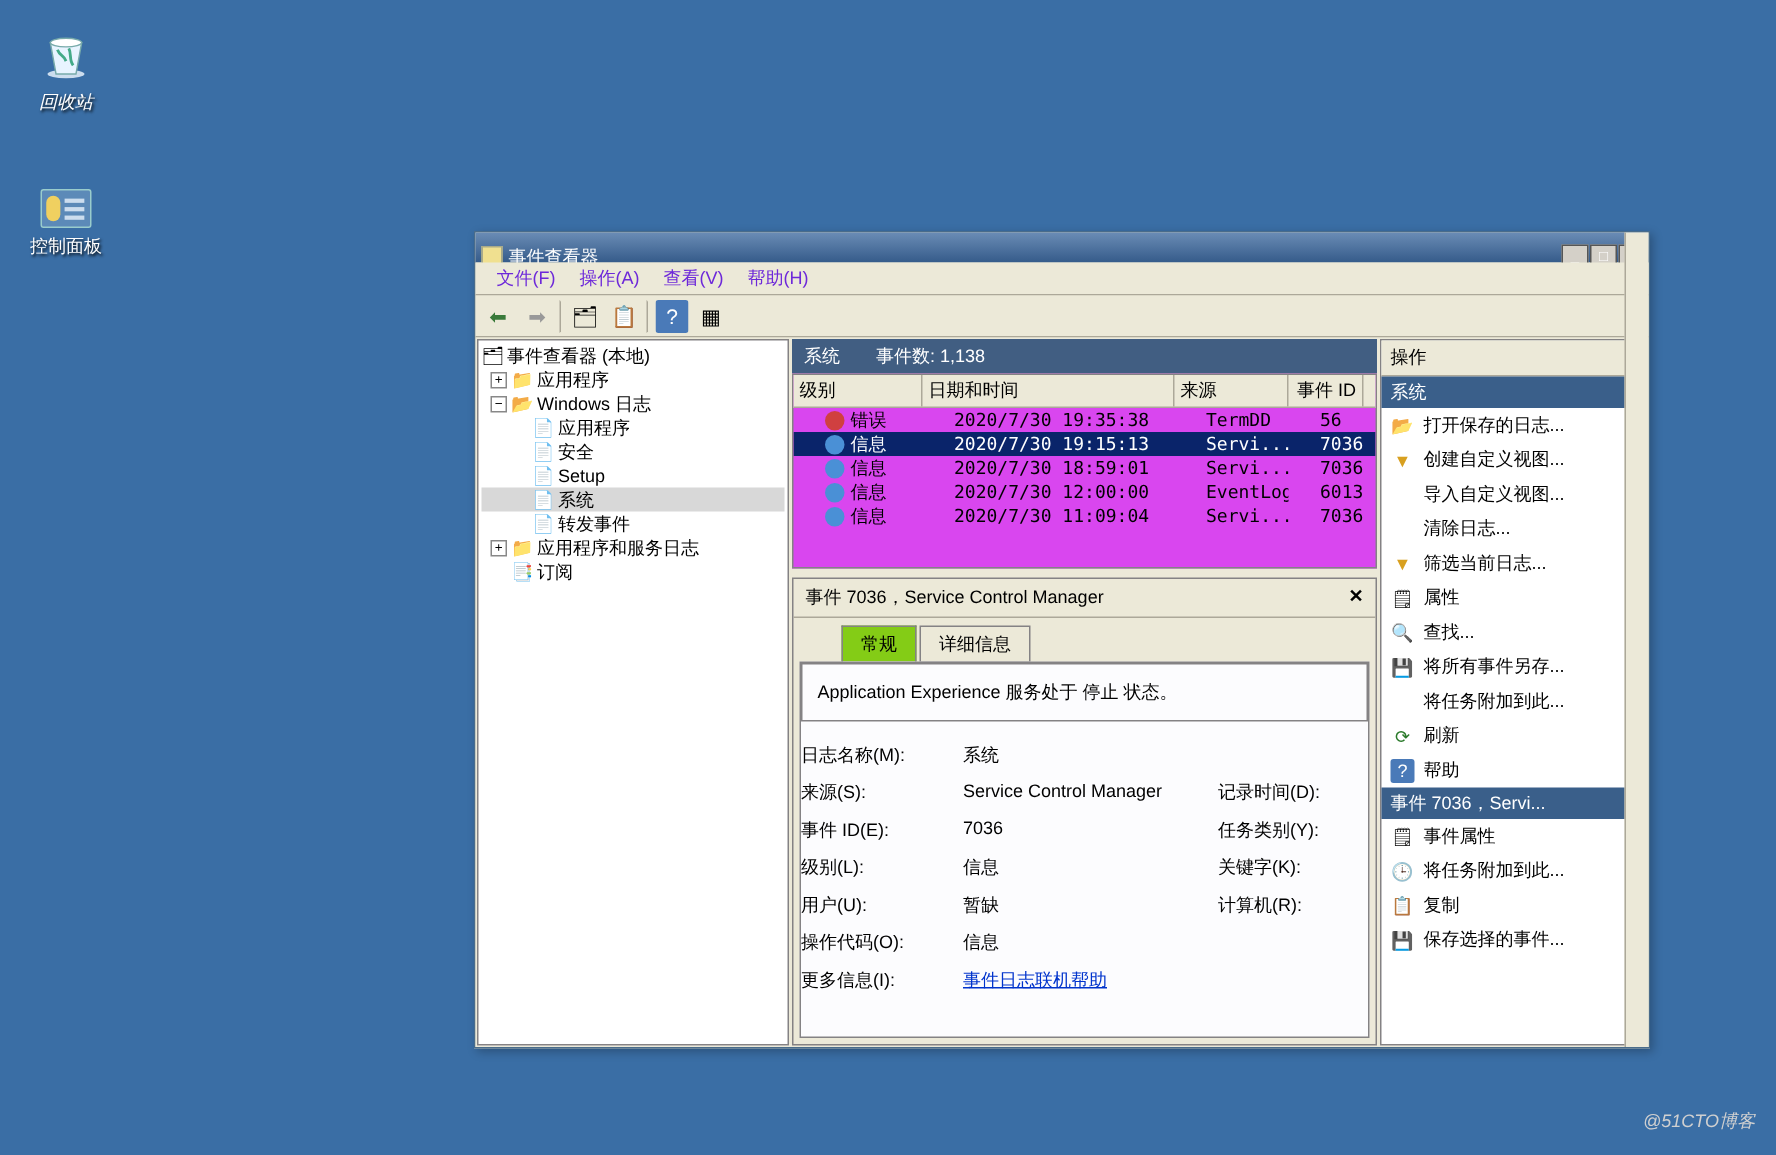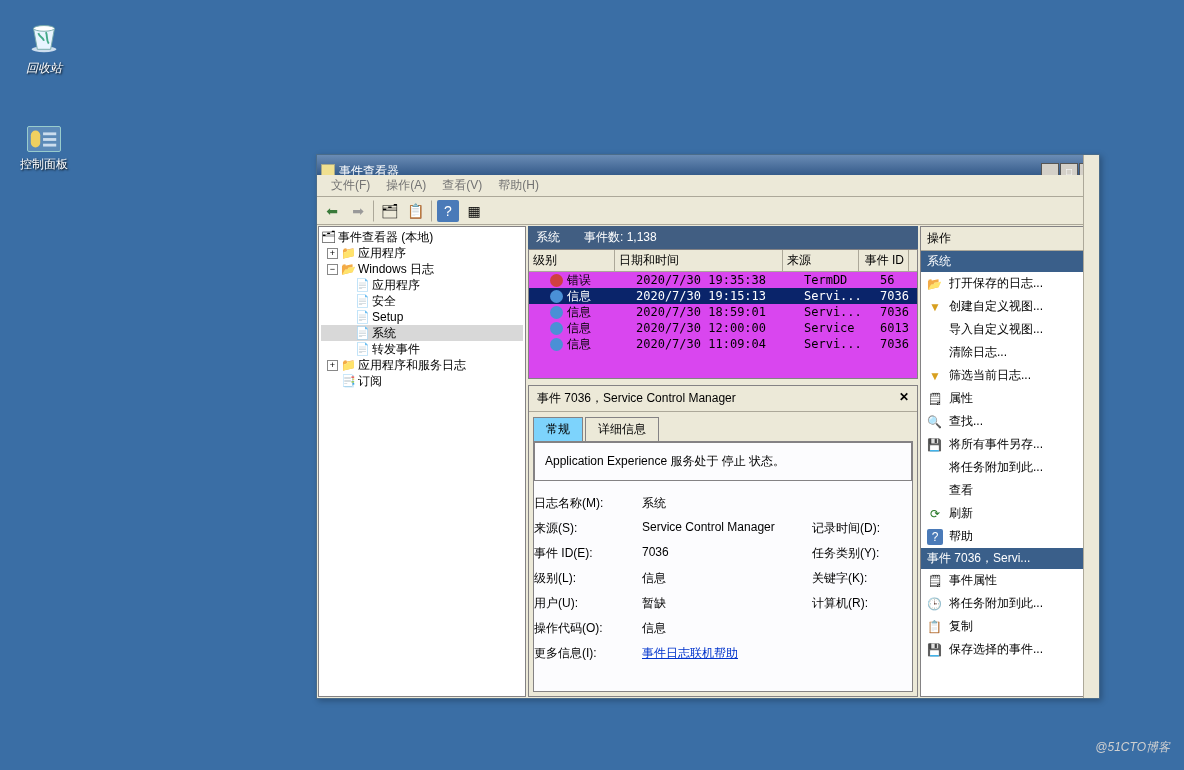--- a/index.html
+++ b/index.html
@@ -10,21 +10,21 @@
 .desk-icon .lbl { text-shadow: 1px 1px 2px #000; }
 .recycle .ico svg { width: 38px; height: 38px; }
 .ctrlpanel .ico { background: #5c8ab8; border: 1px solid #9cc; width: 34px; height: 26px; border-radius: 2px; }
 
 .window { position: absolute; left: 316px; top: 154px; width: 784px; height: 545px; border: 1px solid #4a6c8a; background: #ece9d8; box-shadow: 2px 2px 6px rgba(0,0,0,.25); display: flex; flex-direction: column; }
 .titlebar { height: 20px; background: linear-gradient(#6a8cb5,#355b8a); display: flex; align-items: center; padding: 12px 2px 0 4px; color: #fff; }
 .titlebar .ticon { width: 14px; height: 14px; margin-right: 4px; background: #f0e090; border: 1px solid #aa8; }
 .titlebar .ttext { flex: 1; font-size: 12px; }
 .tbtn { width: 18px; height: 16px; margin-left: 1px; background: #d4d0c8; border: 1px solid #555; display: flex; align-items: center; justify-content: center; font-size: 10px; font-weight: bold; cursor: pointer; }
 .menubar { height: 22px; background: #ece9d8; border-bottom: 1px solid #aca899; padding: 2px 6px; display: flex; align-items: center; }
-.menuitem { padding: 2px 8px; cursor: pointer; font-size: 12px; color: #737373; }
+.menuitem { padding: 2px 8px; cursor: pointer; font-size: 12px; color: #6d28d9; }
 .toolbar { height: 28px; background: #ece9d8; border-bottom: 1px solid #aca899; padding: 2px 4px; display: flex; align-items: center; gap: 4px; }
 .tbbtn { width: 22px; height: 22px; display: flex; align-items: center; justify-content: center; border: 1px solid transparent; cursor: pointer; font-size: 14px; }
 .body { flex: 1; display: flex; background: #ece9d8; min-height: 0; }
 
 .tree { width: 208px; border: 1px solid #848284; background: #fff; margin: 1px; overflow: auto; padding: 2px; font-size: 12px; }
 .treerow { display: flex; align-items: center; height: 16px; cursor: pointer; white-space: nowrap; }
 .toggle { width: 11px; height: 11px; border: 1px solid #888; font-size: 9px; line-height: 9px; text-align: center; margin-right: 3px; background: #fff; }
 .spacer { display: inline-block; }
 .ticon-s { width: 14px; height: 14px; margin-right: 3px; display: inline-block; }
 .treerow.sel { background: #d8d8d8; }
@@ -45,21 +45,21 @@
 .lvlicon { width: 13px; height: 13px; border-radius: 50%; margin-right: 4px; display: inline-block; }
 .lvlicon.info { background: #4a90d6; }
 .lvlicon.err { background: #d04040; }
 .listbody { overflow: hidden; flex: 1; position: relative; }
 .scrollv { position: absolute; right: 0; top: 0; bottom: 0; width: 16px; background: #ece9d8; border-left: 1px solid #aca899; }
 .detail { margin-top: 6px; border: 1px solid #848284; background: #ece9d8; flex: 1; display: flex; flex-direction: column; min-height: 0; }
 .detailhdr { padding: 4px 8px; display: flex; justify-content: space-between; border-bottom: 1px solid #aca899; font-size: 12px; }
 .closex { cursor: pointer; font-weight: bold; }
 .tabs { display: flex; padding: 4px 4px 0; }
 .tab { padding: 3px 12px; border: 1px solid #848284; background: #ece9d8; margin-right: 2px; cursor: pointer; position: relative; bottom: -1px; }
-.tab.on { background: #7dd3fc; border-bottom: 1px solid #fcfcfe; }
+.tab.on { background: #84cc16; border-bottom: 1px solid #fcfcfe; margin-left: 28px; }
 .tabpanel { flex: 1; border: 1px solid #848284; background: #fcfcfe; margin: 0 4px 4px; overflow: auto; font-size: 12px; position: relative; }
 .msgbox { border: 1px solid #848284; padding: 10px; margin-bottom: 14px; background: #fcfcfe; }
 .proprow { display: flex; margin-bottom: 8px; }
 .proprow .lab { width: 108px; }
 .proprow .val { width: 170px; }
 .proprow .lab2 { width: 86px; }
 
 .actions { width: 178px; margin: 1px; border: 1px solid #848284; background: #fff; display: flex; flex-direction: column; }
 .acthdr { background: #ece9d8; border-bottom: 1px solid #aca899; padding: 3px 6px; font-size: 12px; }
 .actsection { background: #3a5f8a; color: #fff; padding: 2px 6px; font-size: 12px; white-space: nowrap; overflow: hidden; }
@@ -204,21 +204,21 @@
             </div>
             <div class="listrow">
               <div class="col-level"><span class="lvlicon info"></span>信息</div>
               <div class="col-date">2020/7/30 18:59:01</div>
               <div class="col-source">Servi...</div>
               <div class="col-id">7036</div>
             </div>
             <div class="listrow">
               <div class="col-level"><span class="lvlicon info"></span>信息</div>
               <div class="col-date">2020/7/30 12:00:00</div>
-              <div class="col-source">Service</div>
+              <div class="col-source">EventLog</div>
               <div class="col-id">6013</div>
             </div>
             <div class="listrow">
               <div class="col-level"><span class="lvlicon info"></span>信息</div>
               <div class="col-date">2020/7/30 11:09:04</div>
               <div class="col-source">Servi...</div>
               <div class="col-id">7036</div>
             </div>
           </div>
         <div class="scrollv"></div>
@@ -303,25 +303,20 @@
         </div>
       <div class="actitem">
           <span class="aicon">💾</span>
           <span>将所有事件另存...</span>
         </div>
       <div class="actitem">
           <span class="aicon"></span>
           <span>将任务附加到此...</span>
         </div>
       <div class="actitem">
-          <span class="aicon"></span>
-          <span>查看</span>
-          <span class="arrow">▸</span>
-        </div>
-      <div class="actitem">
           <span class="aicon" style="color:#2a7a2a;">⟳</span>
           <span>刷新</span>
         </div>
       <div class="actitem">
           <span class="aicon" style="background:#4a7ab8;color:#fff;border-radius:2px;">?</span>
           <span>帮助</span>
           <span class="arrow">▸</span>
         </div>
       <div class="actsection">事件 7036，Servi...</div>
       <div class="actitem">

